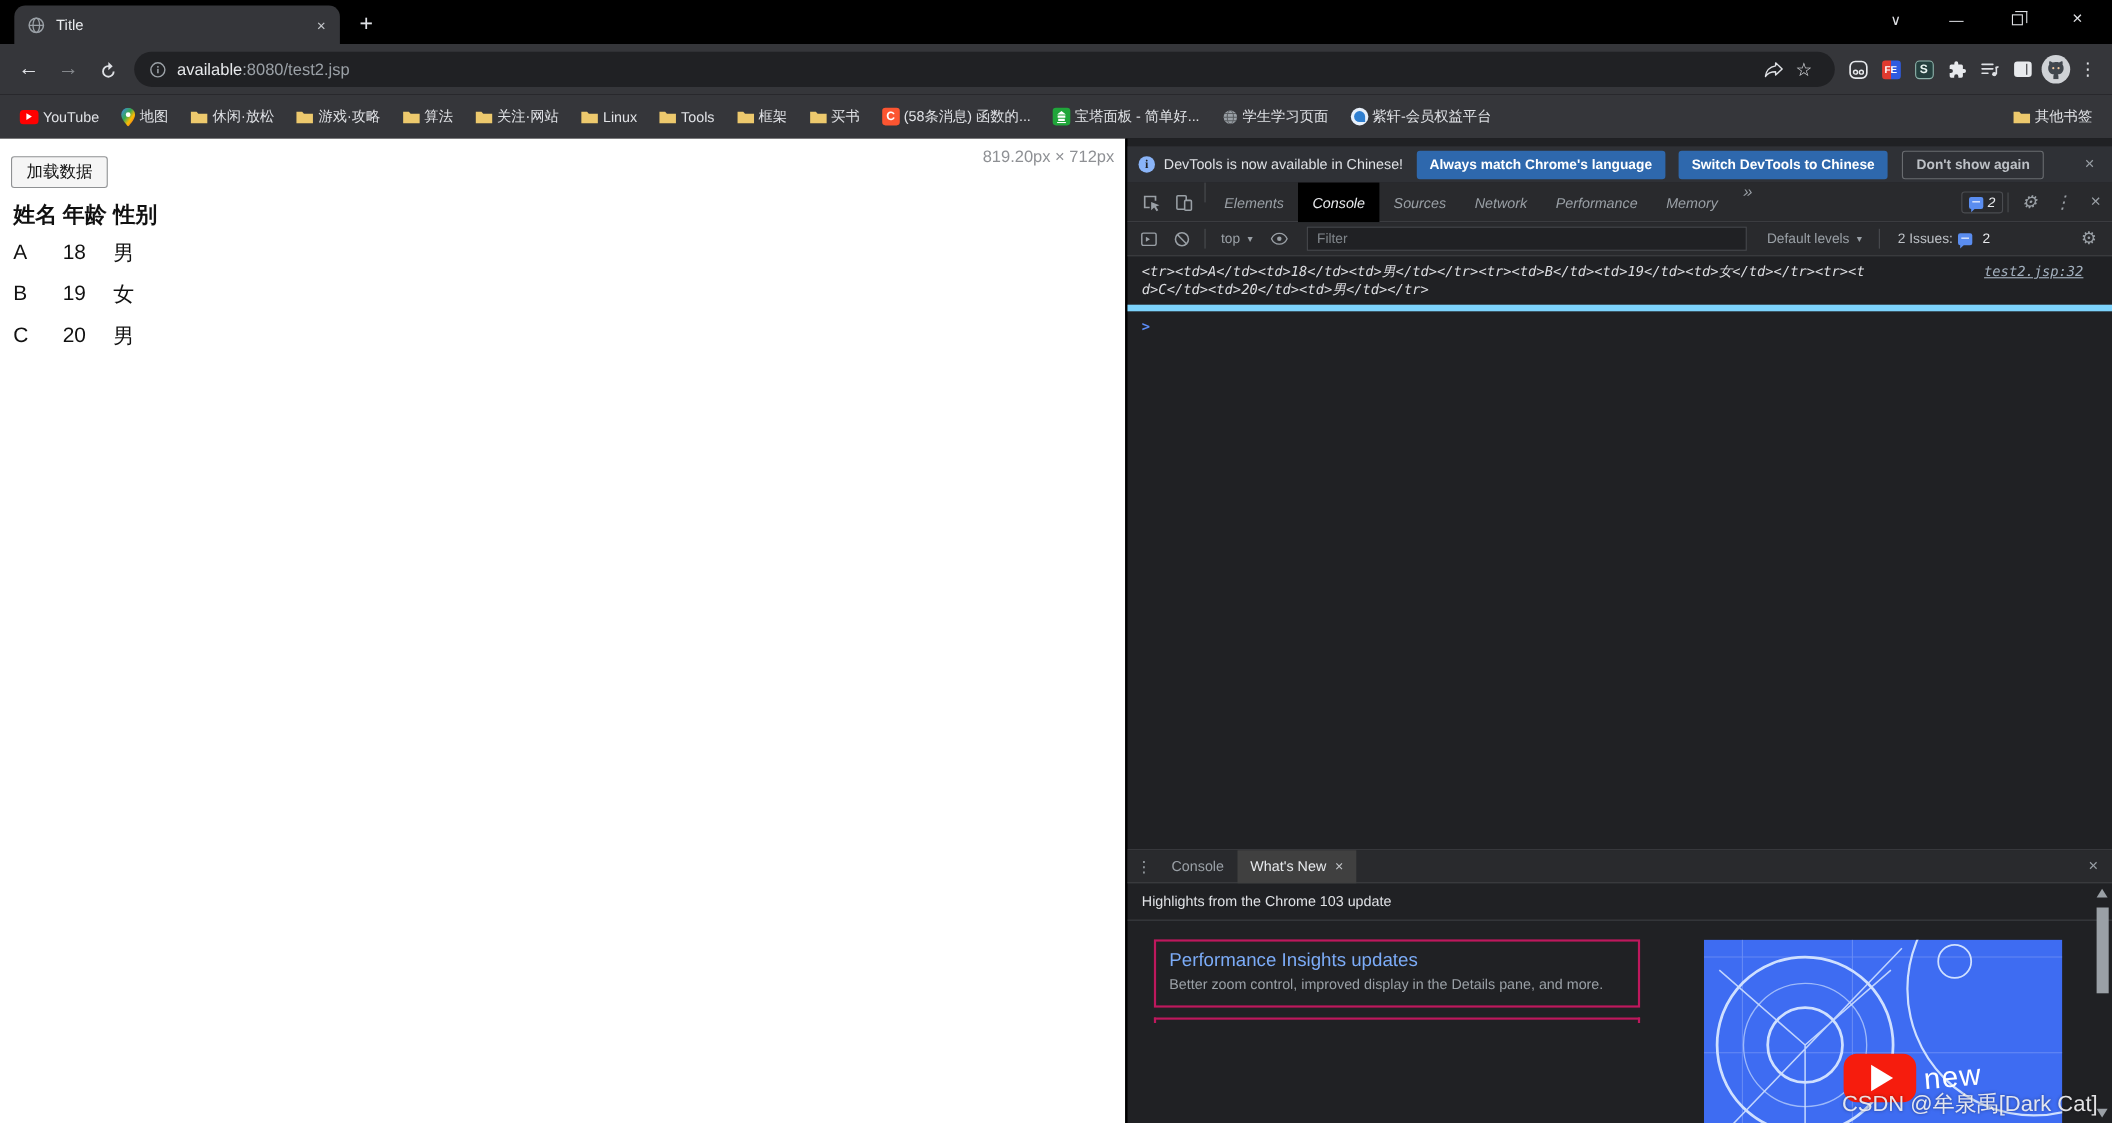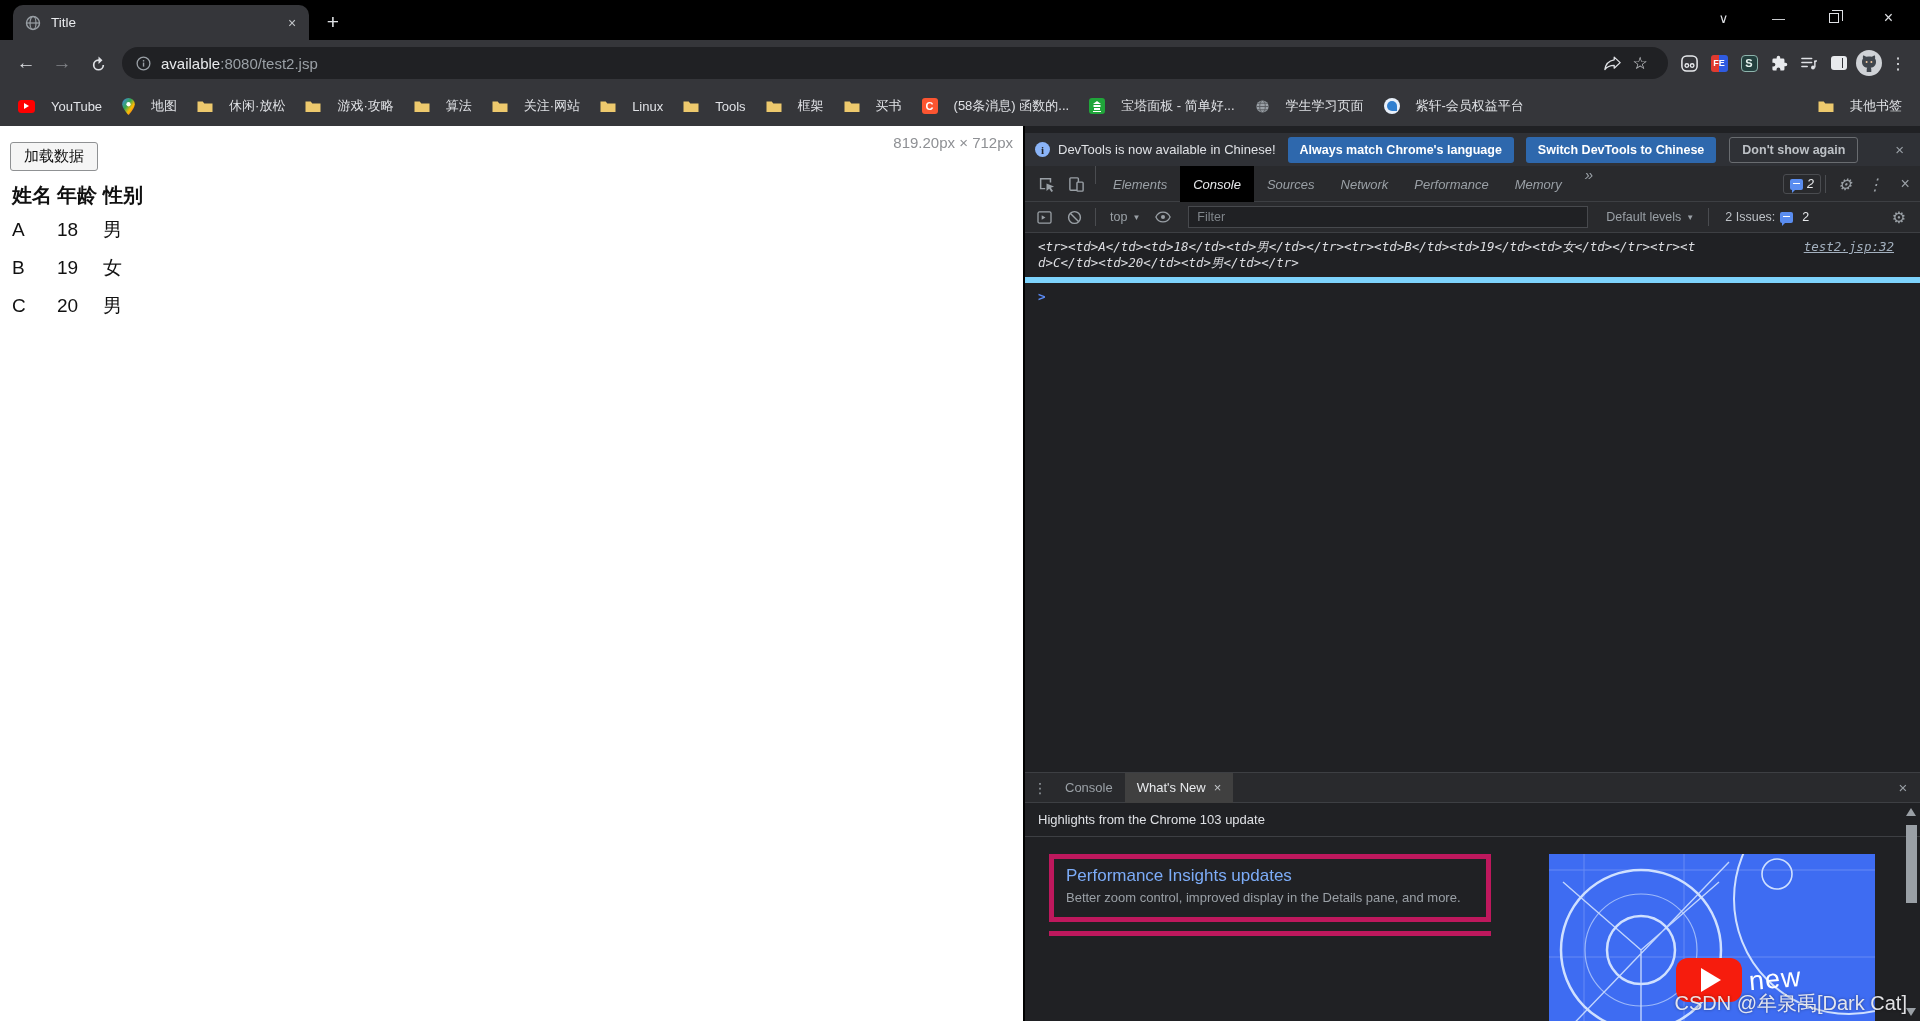--- a/index.html
+++ b/index.html
@@ -43,21 +43,21 @@
   .s-badge { width:17px; height:17px; border-radius:4px; background:#24403e; border:1px solid #8fb5ad; color:#e8f4f0;
              font-size:11px; font-weight:bold; display:flex; align-items:center; justify-content:center; }
   .sidepanel-glyph { width:16px; height:14px; background:#e8eaed; border-radius:3px; position:relative; }
   .sidepanel-glyph:before { content:""; position:absolute; right:4px; top:2px; bottom:2px; width:1.5px; background:#35363a; }
   .avatar { width:26px; height:26px; border-radius:50%; background:#cfd2d6; overflow:hidden; display:flex; align-items:center; justify-content:center; }
   .menu-ic { width:28px; height:28px; display:flex; align-items:center; justify-content:center; color:#dfe1e5; font-size:16px; }
 
   
   .bookmarks { height:40px; background:#35363a; display:flex; align-items:center; padding:0 8px; color:#e0e2e6;
                font-size:13px; flex:none; }
-  .bm { display:flex; align-items:center; gap:16px; padding:0 10px; height:28px; border-radius:14px; white-space:nowrap;justify-content:center; }
+  .bm { display:flex; align-items:center; gap:4px; padding:0 10px; height:28px; border-radius:14px; white-space:nowrap;justify-content:center; }
   .bm-spacer { flex:1; }
   .yt-glyph { width:17px; height:13px; background:#f00; border-radius:3.5px; display:flex; align-items:center; justify-content:center; }
   .yt-glyph:before { content:""; border-left:5px solid #fff; border-top:3px solid transparent; border-bottom:3px solid transparent; }
   .csdn-glyph { width:16px; height:16px; background:#fc5531; border-radius:3px; color:#fff; font-weight:bold; font-size:11px;
                 display:flex; align-items:center; justify-content:center; }
   .bt-glyph { width:16px; height:16px; background:#20a53a; border-radius:3px; display:flex; align-items:center; justify-content:center; }
   .zx-glyph { width:16px; height:16px; background:#e8f0fa; border-radius:50%; display:flex; align-items:center; justify-content:center; }
   .zx-glyph:before { content:""; width:10px; height:10px; border-radius:50% 50% 0 50%; background:#2f7fd0; }
 
   
@@ -125,21 +125,21 @@
   .drawer-kebab { width:26px; height:30px; display:flex; align-items:center; justify-content:center; color:#9aa0a6; font-size:14px; }
   .drtab { padding:0 12px; height:30px; display:flex; align-items:center; gap:8px; }
   .drtab.active { background:#404040; color:#e8eaed; }
   .drtab .tclose { color:#c3c6c9; font-size:13px; }
   .drawer-close { margin-left:auto; width:34px; height:30px; display:flex; align-items:center; justify-content:center;
                   color:#9aa0a6; font-size:15px; }
   .wn-header { height:34px; display:flex; align-items:center; padding-left:13px; font-size:13px; color:#dfe1e5;
                border-bottom:1px solid #3d3f43; flex:none; }
   .wn-body { flex:1; display:flex; padding:17px 0 0 24px; overflow:hidden; }
   .cards { width:442px; display:flex; flex-direction:column; gap:9px; flex:none; }
-  .card { border:5px solid #be185d; padding:7px 12px 11px; }
+  .card { border:2px solid #be185d; padding:7px 12px 11px; }
   .card-title { color:#7cacf8; font-size:17px; margin-bottom:4px; }
   .card-desc { color:#9aa0a6; font-size:13px; line-height:16px; }
   .card.stub { padding:0; height:5px; border-bottom:none; }
   .thumb { margin-left:58px; width:326px; height:190px; position:relative; overflow:hidden; flex:none; }
   .play-btn { position:absolute; left:127px; top:104px; width:66px; height:44px; background:#f61c0d; border-radius:12px;
               display:flex; align-items:center; justify-content:center; }
   .play-btn:before { content:""; border-left:20px solid #fff; border-top:12px solid transparent; border-bottom:12px solid transparent; margin-left:4px; }
   .new-label { position:absolute; left:200px; top:110px; color:#fff; font-size:27px; transform:rotate(-5deg); letter-spacing:1px; }
 
   .wn-scrollbar { position:absolute; right:1px; top:31px; bottom:0; width:15px; }

